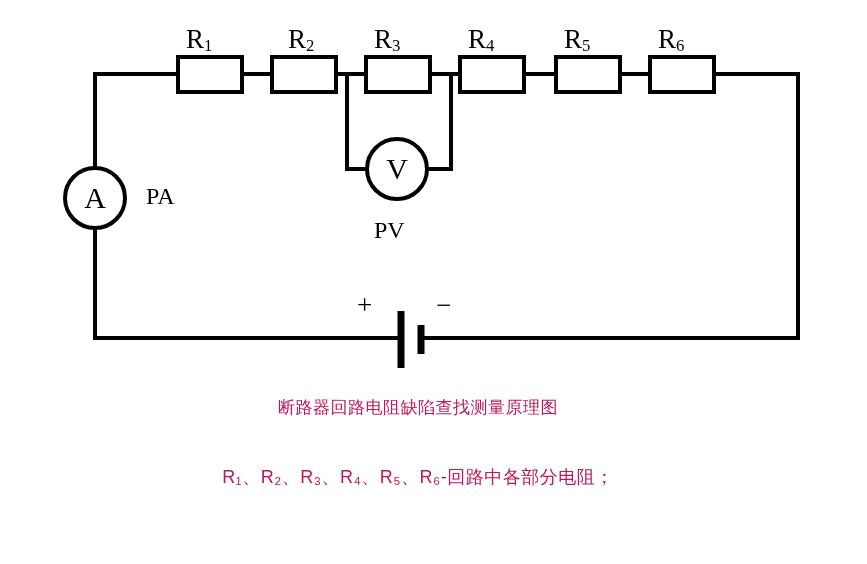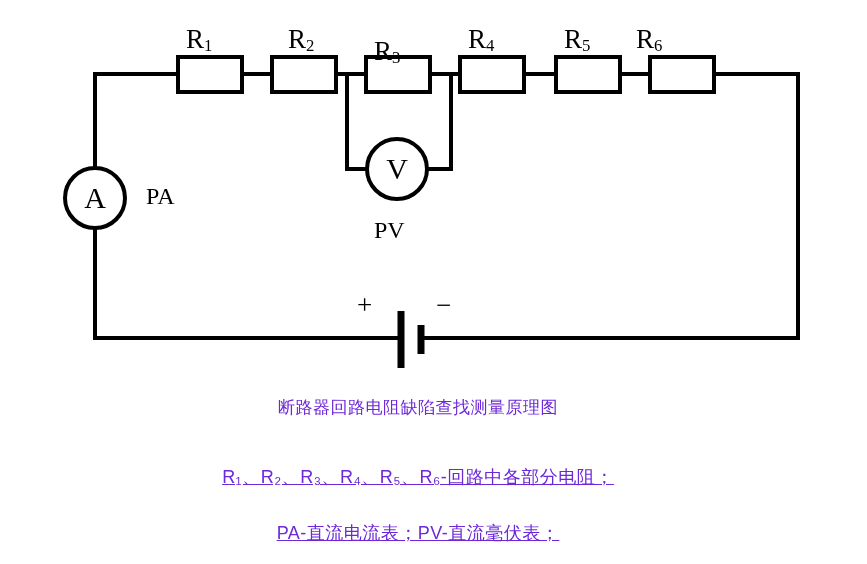--- a/index.html
+++ b/index.html
@@ -60,33 +60,32 @@
     font-family: "Liberation Serif", serif;
     font-size: 27px;
     line-height: 1;
   }
   
   .caption {
     position: absolute;
     width: 836px;
     left: 0;
     text-align: center;
-    color: #6d28d9;
+    color: #be185d;
     white-space: nowrap;
   }
   .caption-title {
     font-family: "Liberation Sans", sans-serif;
     font-size: 17px;
     letter-spacing: 0.5px;
   }
   .caption-note {
     font-family: "Liberation Sans", sans-serif;
     font-size: 18px;
     letter-spacing: 0.5px;
-    text-decoration: underline;
   }
 </style>
 </head>
 <body>
 
 <div id="page">
 
   <svg id="circuit-svg" viewBox="0 0 867 564" xmlns="http://www.w3.org/2000/svg">
     <g stroke="#000000" stroke-width="4" fill="none" stroke-linecap="butt">
 
@@ -122,31 +121,30 @@
       <circle cx="95" cy="198" r="30"></circle>
       <circle cx="397" cy="169" r="30"></circle>
 
       <line x1="401" y1="311" x2="401" y2="368" stroke-width="7"></line>
       <line x1="421" y1="325" x2="421" y2="354" stroke-width="7"></line>
     </g>
   </svg>
 
   <div class="lbl res-label" style="left:186px; top:26px;"><span>R</span><sub>1</sub></div>
   <div class="lbl res-label" style="left:288px; top:26px;"><span>R</span><sub>2</sub></div>
-  <div class="lbl res-label" style="left:374px; top:38px;"><span>R</span><sub>3</sub></div>
+  <div class="lbl res-label" style="left:374px; top:26px;"><span>R</span><sub>3</sub></div>
   <div class="lbl res-label" style="left:468px; top:26px;"><span>R</span><sub>4</sub></div>
   <div class="lbl res-label" style="left:564px; top:26px;font-family:Liberation Serif, serif;"><span>R</span><sub>5</sub></div>
-  <div class="lbl res-label" style="left:636px; top:26px;"><span>R</span><sub>6</sub></div>
+  <div class="lbl res-label" style="left:658px; top:26px;"><span>R</span><sub>6</sub></div>
 
   <div class="lbl meter-glyph" style="left:80px; top:183px; width:30px;">A</div>
   <div class="lbl meter-name" style="left:146px; top:184px;">PA</div>
 
   <div class="lbl meter-glyph" style="left:382px; top:154px; width:30px;">V</div>
   <div class="lbl meter-name" style="left:374px; top:218px;">PV</div>
 
   <div class="lbl polarity" style="left:357px; top:292px;">+</div>
   <div class="lbl polarity" style="left:436px; top:292px;">−</div>
 
   <div class="caption caption-title" style="top:396px;">断路器回路电阻缺陷查找测量原理图</div>
   <div class="caption caption-note" style="top:465px;">R₁、R₂、R₃、R₄、R₅、R₆-回路中各部分电阻；</div>
-  <div class="caption caption-note" style="top:521px;">PA-直流电流表；PV-直流毫伏表；</div>
 
 </div>
 
 </body></html>

